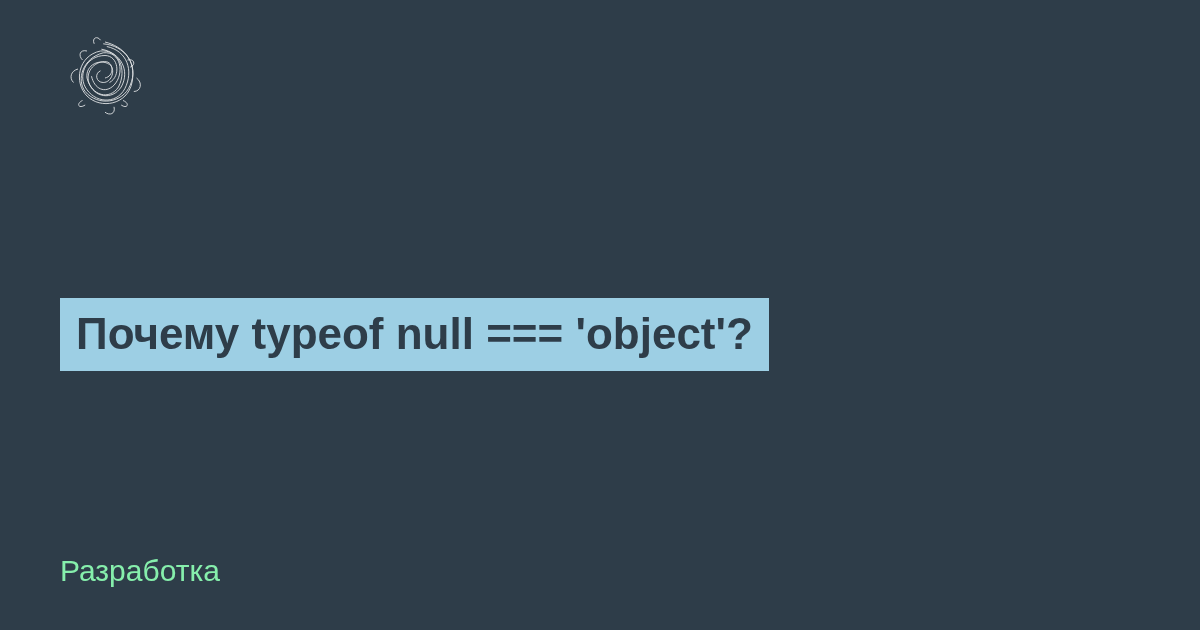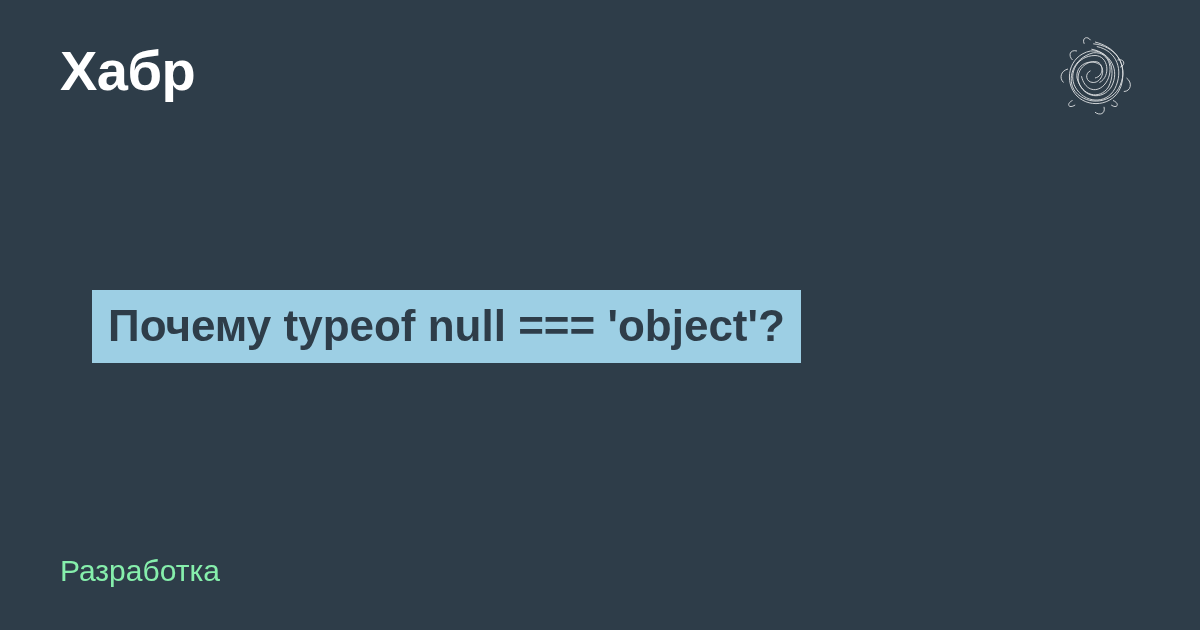--- a/index.html
+++ b/index.html
@@ -35,23 +35,22 @@
       height: 90px;
       position: relative;
       margin-top: -5px;
     }
     .scribble svg {
       width: 100%;
       height: 100%;
     }
     .title-wrap {
       position: absolute;
-      top: 290px;
+      top: 298px;
       left: 60px;
-      margin-left: 32px;
     }
     .title {
       background-color: #9dcfe4;
       color: #2e3d49;
       font-size: 44px;
       font-weight: 700;
       padding: 8px 16px 10px 16px;
       display: inline-block;
       line-height: 1.25;
     }
@@ -61,21 +60,20 @@
       left: 60px;
       color: #86efac;
       font-size: 30px;
       font-weight: 400;
     }
   </style>
 </head>
 <body>
 
 <div class="header">
-  <div class="brand">Хабр</div>
   <div class="scribble">
     <svg viewBox="0 0 100 100" xmlns="http://www.w3.org/2000/svg">
       <g stroke="#ffffff" stroke-width="1" fill="none" opacity="0.85">
         <path d="M50,10 C70,15 85,30 80,55 C75,80 45,85 30,70 C15,55 20,25 45,20 C65,18 75,40 65,60 C55,75 35,70 30,50 C28,35 45,28 55,35 C62,40 58,55 48,55 C40,55 38,45 45,42"></path>
         <path d="M48,12 C72,14 88,35 78,58 C70,78 42,82 28,65 C18,52 25,28 48,22 C68,20 72,45 60,58 C50,68 38,62 35,48"></path>
         <path d="M52,15 C75,20 82,42 72,62 C62,80 38,78 28,60 C20,45 30,25 50,25 C65,25 68,48 55,55"></path>
         <path d="M15,55 C10,50 12,42 20,40 M85,50 C92,55 90,65 82,65 M50,88 C55,92 62,90 60,82 M45,8 C42,3 35,5 38,12"></path>
         <path d="M25,30 C20,25 22,18 30,20 M75,30 C82,28 85,35 78,38 M70,75 C78,78 75,85 68,80 M25,75 C18,78 20,85 28,80"></path>
         <path d="M46,18 C68,22 78,42 68,60 C58,75 38,72 32,55 C28,42 40,30 52,32 C60,34 60,48 50,50"></path>
       </g>

